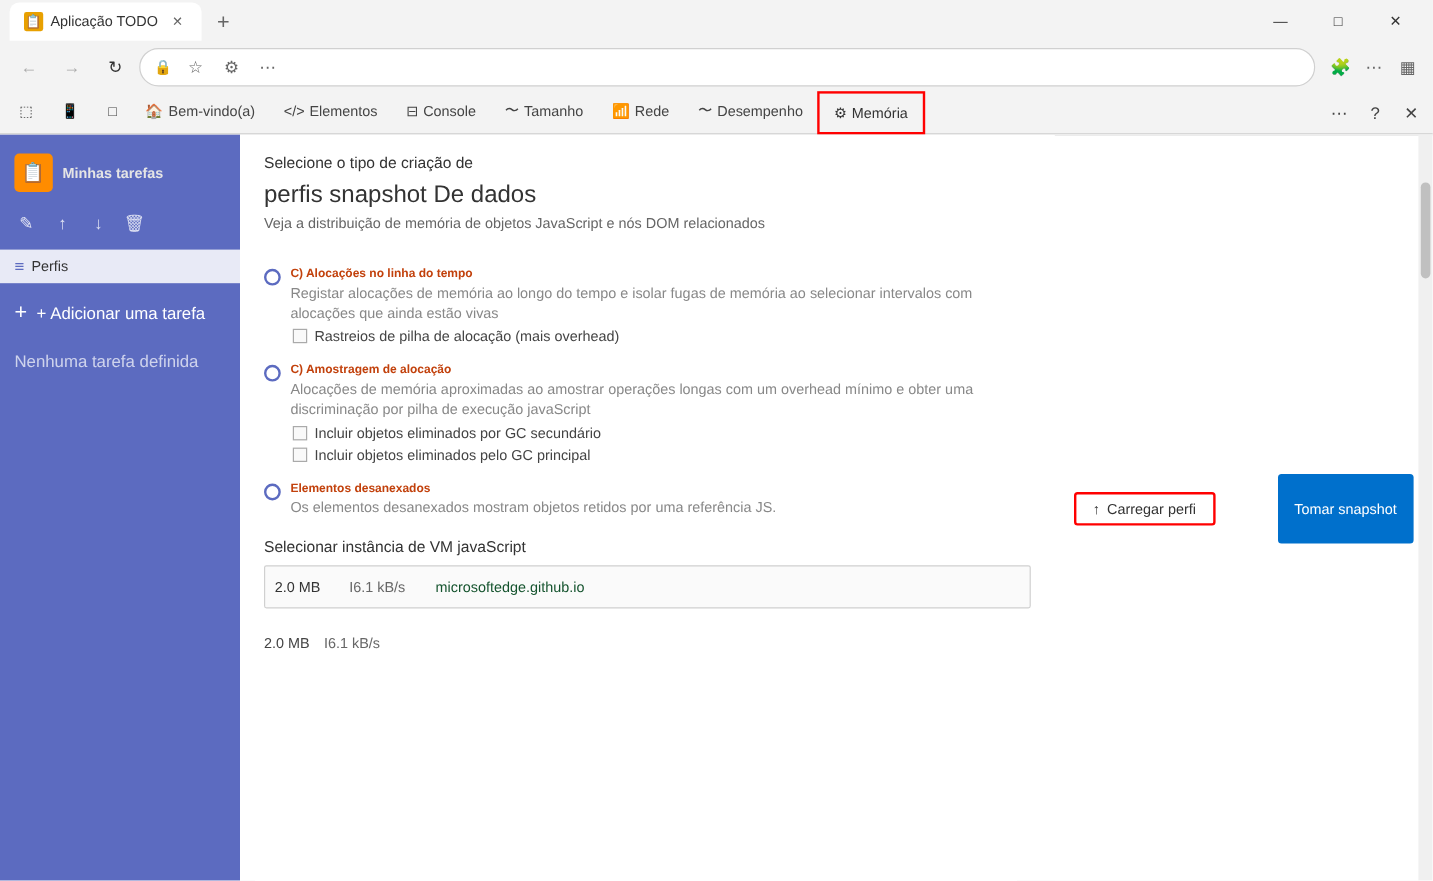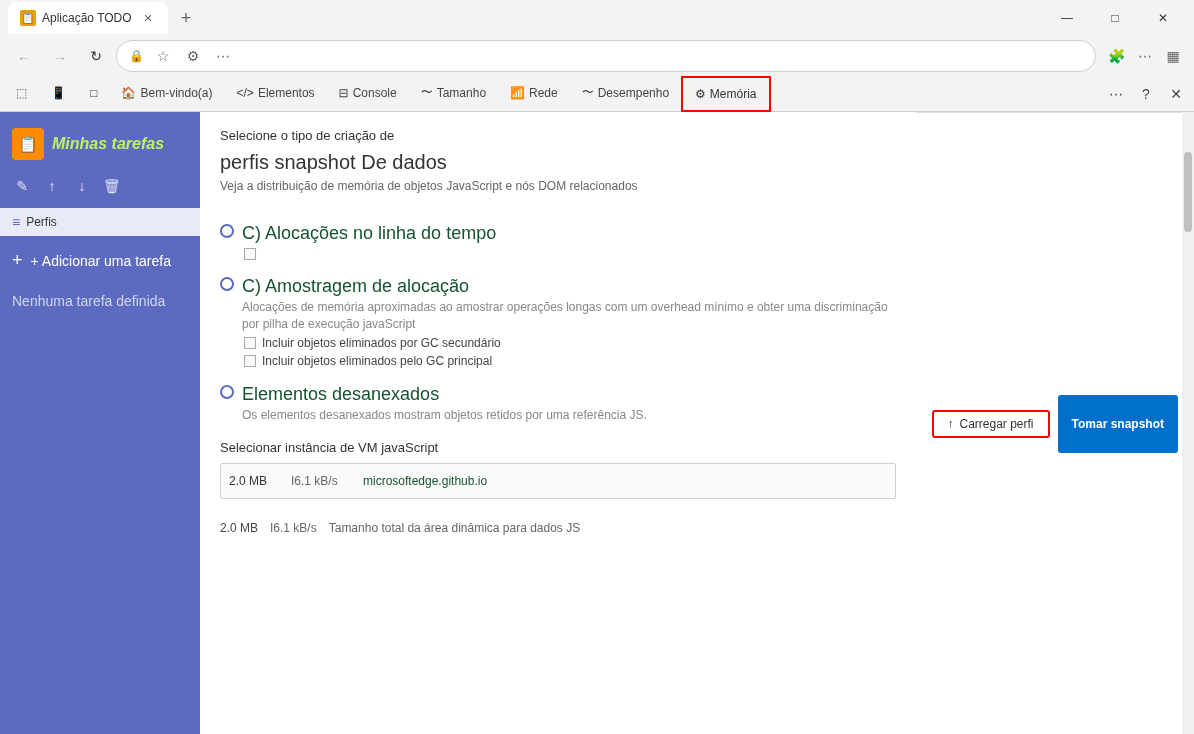--- a/index.html
+++ b/index.html
@@ -36,60 +36,60 @@
     .devtools-actions { display: flex; gap: 2px; align-items: center; padding-right: 4px; }
     .devtools-action-btn { width: 28px; height: 28px; border-radius: 4px; display: flex; align-items: center; justify-content: center; font-size: 14px; color: #444; cursor: pointer; }
 
     
     .main-area { display: flex; flex: 1; overflow: hidden; }
 
     
     .app-sidebar { width: 200px; background: #5c6bc0; display: flex; flex-direction: column; flex-shrink: 0; }
     .app-header { display: flex; align-items: center; padding: 16px 12px 8px; gap: 8px; }
     .app-logo { width: 32px; height: 32px; background: #ff8c00; border-radius: 4px; display: flex; align-items: center; justify-content: center; color: #fff; font-size: 18px; flex-shrink: 0; }
-    .app-title { color: #bef264; font-size: 16px; font-weight: 600; font-style: italic; }
+    .app-title { color: #e5e5e5; font-size: 12px; font-weight: 600; }
     .app-toolbar { display: flex; align-items: center; padding: 4px 8px; gap: 2px; }
     .app-tool-btn { width: 28px; height: 28px; border-radius: 4px; display: flex; align-items: center; justify-content: center; color: #fff; font-size: 14px; cursor: pointer; opacity: 0.8; }
     .app-add-task { display: flex; align-items: center; gap: 8px; padding: 10px 12px; color: #fff; font-size: 14px; cursor: pointer; }
     .app-add-icon { font-size: 18px; font-weight: 300; }
     .app-no-task { padding: 12px; color: rgba(255,255,255,0.7); font-size: 14px; }
     .perfis-dropdown { background: #fff; margin: 4px 0; border-radius: 2px; }
     .perfis-item { display: flex; align-items: center; gap: 6px; padding: 6px 12px; font-size: 12px; color: #333; cursor: pointer; background: #e8eaf6; }
     .perfis-icon { font-size: 14px; color: #5c6bc0; }
 
     
     .devtools-panel { flex: 1; display: flex; background: #fff; overflow: hidden; position: relative; }
     .devtools-content { flex: 1; overflow-y: auto; padding: 16px 20px; }
     .devtools-scrollbar { position: absolute; right: 0; top: 0; bottom: 0; width: 12px; background: #f0f0f0; }
     .devtools-scrollbar-thumb { width: 8px; height: 80px; background: #c0c0c0; border-radius: 4px; margin: 2px auto; margin-top: 40px; }
 
     
     .section-title { font-size: 13px; color: #333; margin-bottom: 4px; }
     .section-subtitle { font-size: 12px; color: #666; margin-bottom: 28px; line-height: 1.4; }
     .radio-option { display: flex; align-items: flex-start; gap: 8px; margin-bottom: 4px; }
     .radio-btn { width: 14px; height: 14px; border-radius: 50%; border: 2px solid #5c6bc0; margin-top: 1px; flex-shrink: 0; }
-    .option-title { font-size: 18px; font-weight: 400; color: #14532d; }
+    .option-title { font-size: 10px; font-weight: 700; color: #c2410c; }
     .option-desc { font-size: 12px; color: #888; margin-top: 2px; line-height: 1.4; }
     .section-block { margin-bottom: 16px; }
     .checkbox-row { display: flex; align-items: center; gap: 6px; font-size: 12px; color: #444; margin-left: 24px; margin-bottom: 4px; }
     .checkbox { width: 12px; height: 12px; border: 1px solid #aaa; background: #f9f9f9; flex-shrink: 0; }
     .vm-selector { border: 1px solid #d0d0d0; border-radius: 2px; padding: 8px; margin-top: 8px; background: #fafafa; }
     .vm-row { display: flex; align-items: center; gap: 12px; font-size: 12px; color: #333; padding: 2px 0; }
     .vm-size { font-weight: 500; min-width: 50px; }
     .vm-speed { color: #666; min-width: 60px; }
     .vm-url { color: #14532d; }
     .vm-footer { display: flex; align-items: center; gap: 12px; font-size: 12px; color: #444; padding: 6px 0 4px; }
     .vm-footer-size { font-weight: 500; }
     .vm-footer-speed { color: #666; }
     .vm-footer-label { color: #666; }
 
     
     .devtools-bottom { display: flex; align-items: center; padding: 8px 16px; background: #fff; border-top: 1px solid #e0e0e0; gap: 8px; }
     .load-profile-btn { display: flex; align-items: center; gap: 6px; padding: 5px 14px; border: 1px solid #ccc; border-radius: 3px; font-size: 12px; color: #333; cursor: pointer; background: #fff; }
-    .snapshot-btn { background: #0070cc; color: #fff; border: none; border-radius: 3px; padding: 22px 14px; font-size: 12px; cursor: pointer; font-weight: 700; }
+    .snapshot-btn { background: #0070cc; color: #fff; border: none; border-radius: 3px; padding: 22px 14px; font-size: 12px; cursor: pointer; font-weight: 400; margin-left: 44px; }
     .load-btn-outline { border: 2px solid red; }
 
     .header-select-text { font-size: 13px; color: #333; margin-bottom: 8px; }
     .profiles-snapshot-title { font-size: 20px; font-weight: 400; color: #333; margin-bottom: 4px; }
   </style>
 </head>
 <body>
 
 <div class="browser-frame">
 
@@ -211,24 +211,26 @@
 
         <div class="section-block">
           <div class="section-subtitle">Veja a distribuição de memória de objetos JavaScript e nós DOM relacionados</div>
         </div>
 
         <div class="section-block">
           <div class="radio-option">
             <div class="radio-btn"></div>
             <div>
               <div class="option-title">C) Alocações no linha do tempo</div>
+              <div class="option-desc">Registar alocações de memória ao longo do tempo e isolar fugas de memória ao selecionar intervalos com alocações que ainda estão vivas</div>
             </div>
           </div>
           <div class="checkbox-row">
             <div class="checkbox"></div>
+            <span>Rastreios de pilha de alocação (mais overhead)</span>
           </div>
         </div>
 
         <div class="section-block">
           <div class="radio-option">
             <div class="radio-btn"></div>
             <div>
               <div class="option-title">C) Amostragem de alocação</div>
               <div class="option-desc">Alocações de memória aproximadas ao amostrar operações longas com um overhead mínimo e obter uma discriminação por pilha de execução javaScript</div>
             </div>
@@ -260,21 +262,20 @@
               <span class="vm-size">2.0 MB</span>
               <span class="vm-speed">I6.1 kB/s</span>
               <span class="vm-url">microsoftedge.github.io</span>
             </div>
           </div>
         </div>
 
         <div class="vm-footer">
           <span class="vm-footer-size">2.0 MB</span>
           <span class="vm-footer-speed">I6.1 kB/s</span>
-          <span class="vm-footer-label">Tamanho total da área dinâmica para dados JS</span>
         </div>
 
       </div>
 
       <div class="devtools-bottom">
         <button class="load-profile-btn load-btn-outline">
           <span>↑</span>
           <span>Carregar perfi</span>
         </button>
         <button class="snapshot-btn">Tomar snapshot</button>

